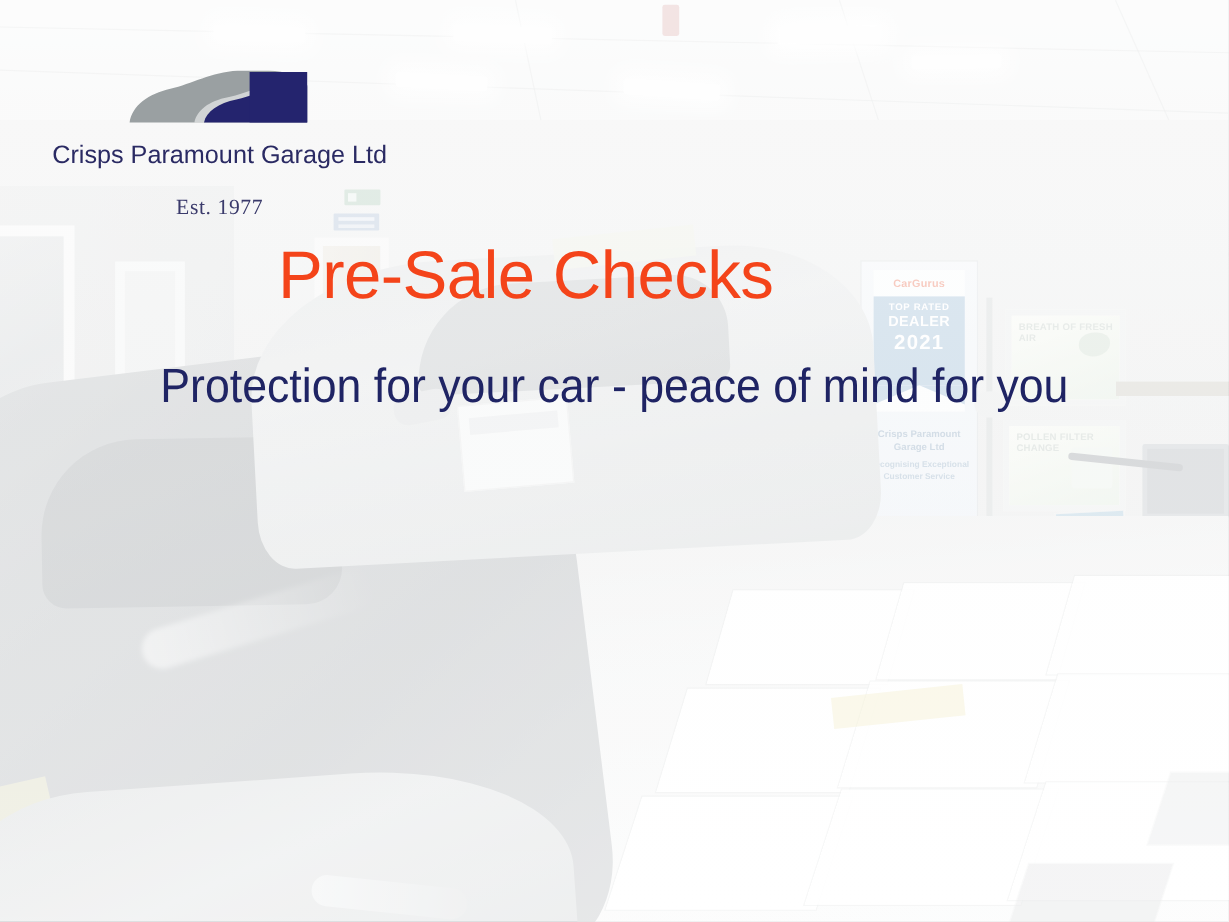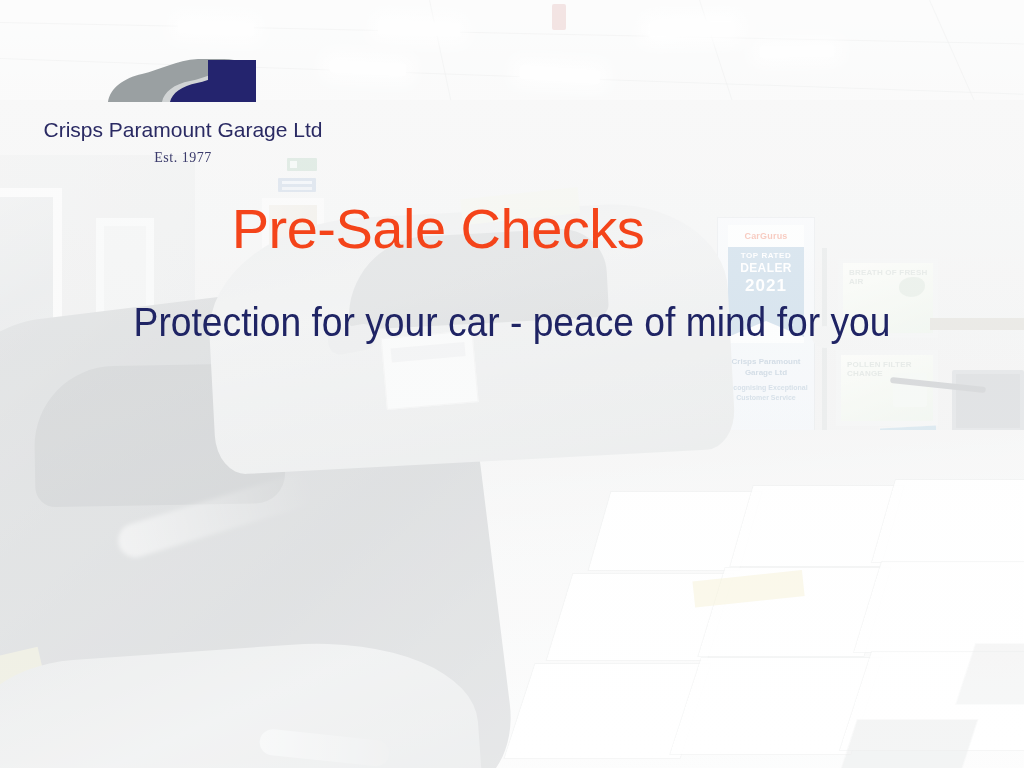--- a/index.html
+++ b/index.html
@@ -387,23 +387,23 @@
   }
   .logo-name {
     font-family: "Liberation Sans", sans-serif;
     font-size: 21px;
     color: #2a2a63;
     line-height: 24px;
     white-space: nowrap;
   }
   .logo-est {
     font-family: "Liberation Serif", serif;
-    font-size: 14px;
+    font-size: 18px;
     color: #3a3a6b;
-    margin-top: 8px;
+    margin-top: 20px;
     letter-spacing: .5px;
   }
 
   .title {
     position:absolute;
     left:0; top:199px; width:876px;
     text-align:center;
     font-family:"Liberation Sans", sans-serif;
     font-size:56px;
     line-height:60px;

